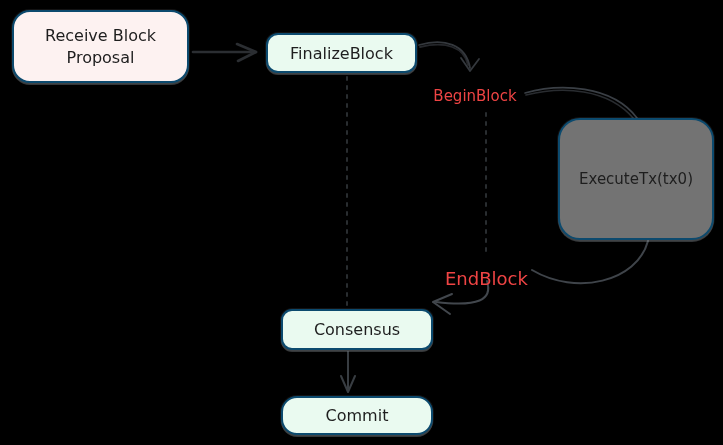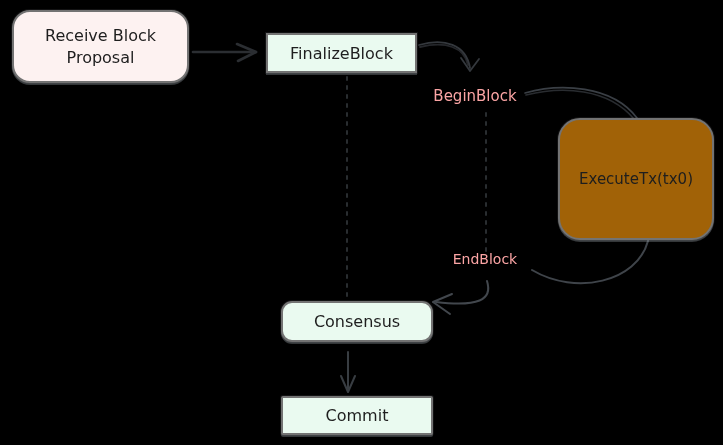--- a/index.html
+++ b/index.html
@@ -13,65 +13,65 @@
   }
   .connectors {
     position: absolute;
     left: 0; top: 0;
     width: 723px; height: 445px;
     pointer-events: none;
   }
   .node {
     position: absolute;
     box-sizing: border-box;
-    border: 2px solid #737373;
+    border: 2px solid #0c4a6e;
     color: #1e1e1e;
     display: flex;
     align-items: center;
     justify-content: center;
     text-align: center;
     box-shadow: 0 2px 0 0 rgba(173,181,189,0.30), 0 0 0 1px rgba(173,181,189,0.10);
   }
   .fill-pink  { background: #fdf2f1; }
   .fill-green { background: #eafaf0; }
-  .fill-blue  { background: #a16207; }
+  .fill-blue  { background: #737373; }
 
   .node-receive {
     left: 12px; top: 10px; width: 177px; height: 73px;
     border-radius: 18px;
     font-size: 16px; line-height: 22px;
     padding: 4px 22px;
   }
   .node-finalize {
     left: 266px; top: 33px; width: 151px; height: 40px;
-    border-radius: 0; font-size: 16px;
+    border-radius: 12px; font-size: 16px;
   }
   .node-execute {
     left: 558px; top: 118px; width: 156px; height: 122px;
     border-radius: 22px;
     flex-direction: column;
     justify-content: center;
     font-size: 15px; line-height: 25px;
     padding: 6px 4px;
   }
   .node-consensus {
-    left: 281px; top: 301px; width: 152px; height: 41px;
+    left: 281px; top: 309px; width: 152px; height: 41px;
     border-radius: 11px; font-size: 16px;
   }
   .node-commit {
     left: 281px; top: 396px; width: 152px; height: 39px;
-    border-radius: 2px; font-size: 16px;
+    border-radius: 16px; font-size: 16px;
   }
   .phase-label {
     position: absolute;
-    color: #fca5a5;
+    color: #ef4444;
     text-align: center;
   }
   .label-begin { left: 427px; top: 87px; width: 96px; font-size: 15px; }
-  .label-end   { left: 445px; top: 251px; width: 80px; font-size: 14px; }
+  .label-end   { left: 445px; top: 268px; width: 80px; font-size: 18px; }
 
   .stroke-main   { stroke: #34383d; stroke-width: 1.8; fill: none; stroke-linecap: round; }
   .stroke-thick  { stroke: #2b2e32; stroke-width: 2.6; fill: none; stroke-linecap: round; }
   .stroke-curve  { stroke: #3a3f45; stroke-width: 1.7; fill: none; stroke-linecap: round; }
   .stroke-curve2 { stroke: #3f444a; stroke-width: 2;   fill: none; stroke-linecap: round; }
   .stroke-arrow  { stroke: #42474d; stroke-width: 2;   fill: none; stroke-linecap: round; }
   .stroke-down   { stroke: #383d42; stroke-width: 2;   fill: none; stroke-linecap: round; }
   .stroke-dotted {
     stroke: #2e3236; stroke-width: 1.8; fill: none;
     stroke-dasharray: 3 6; stroke-linecap: round;

